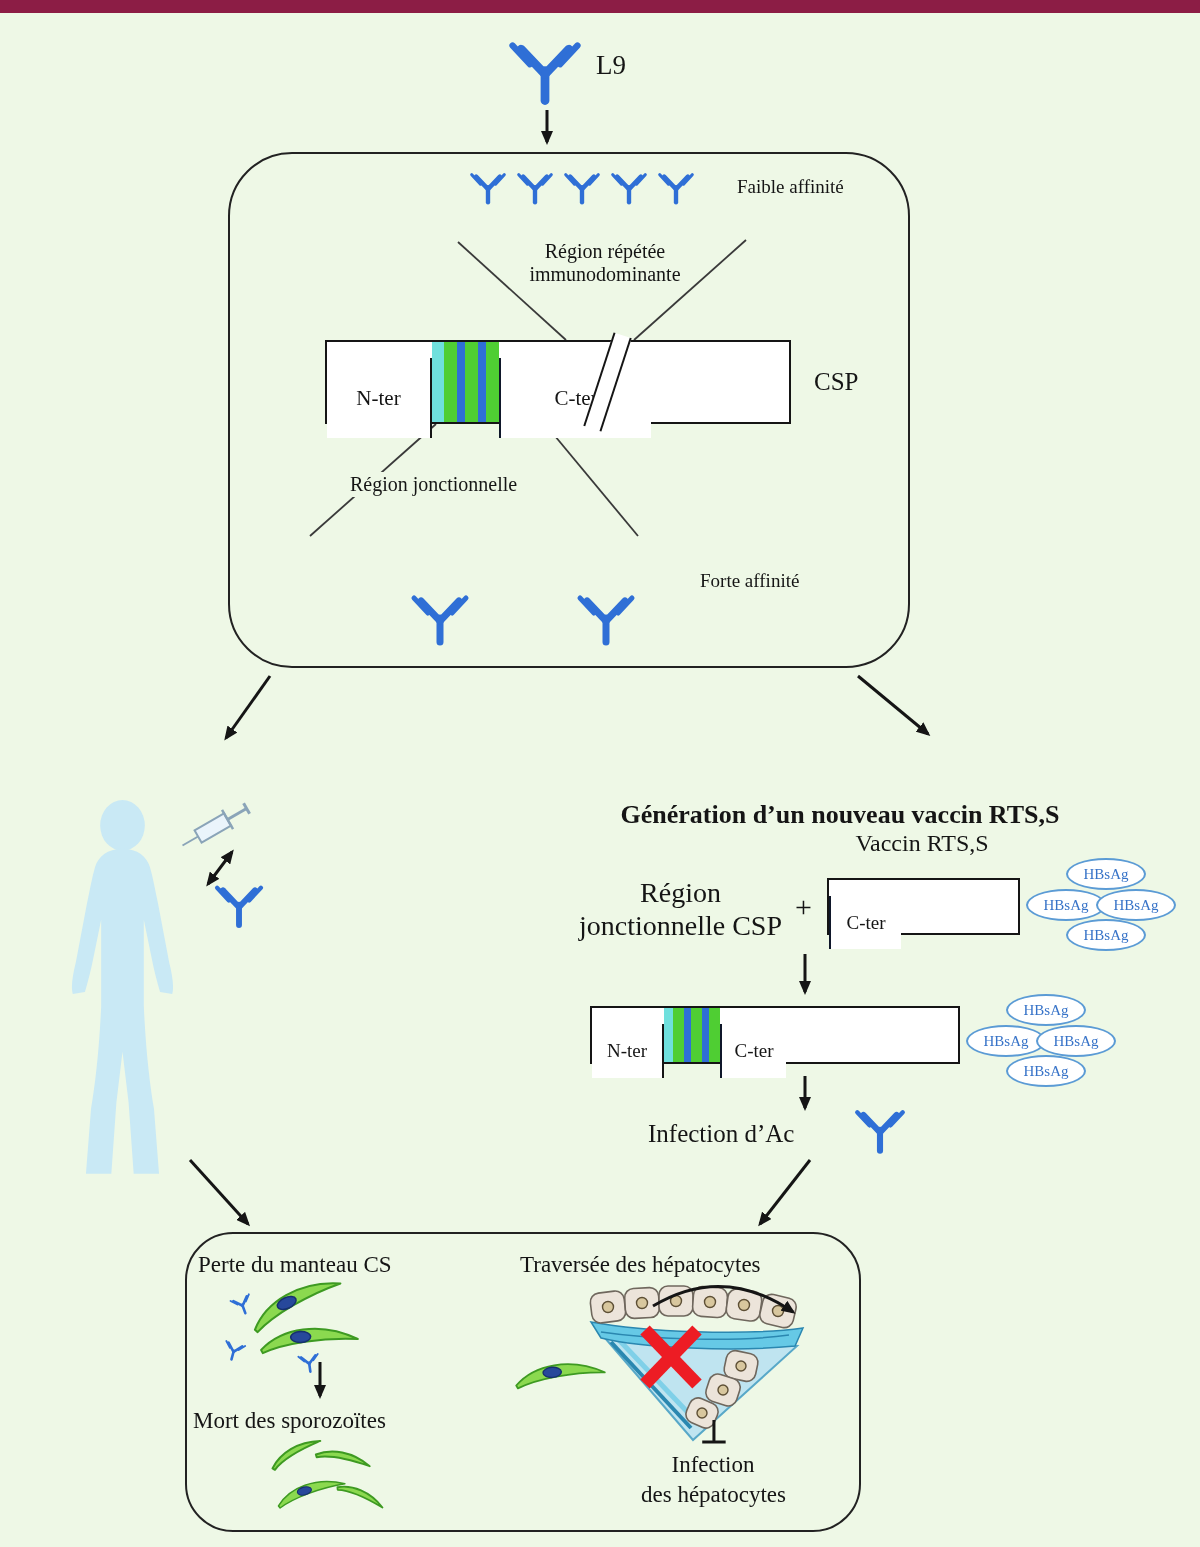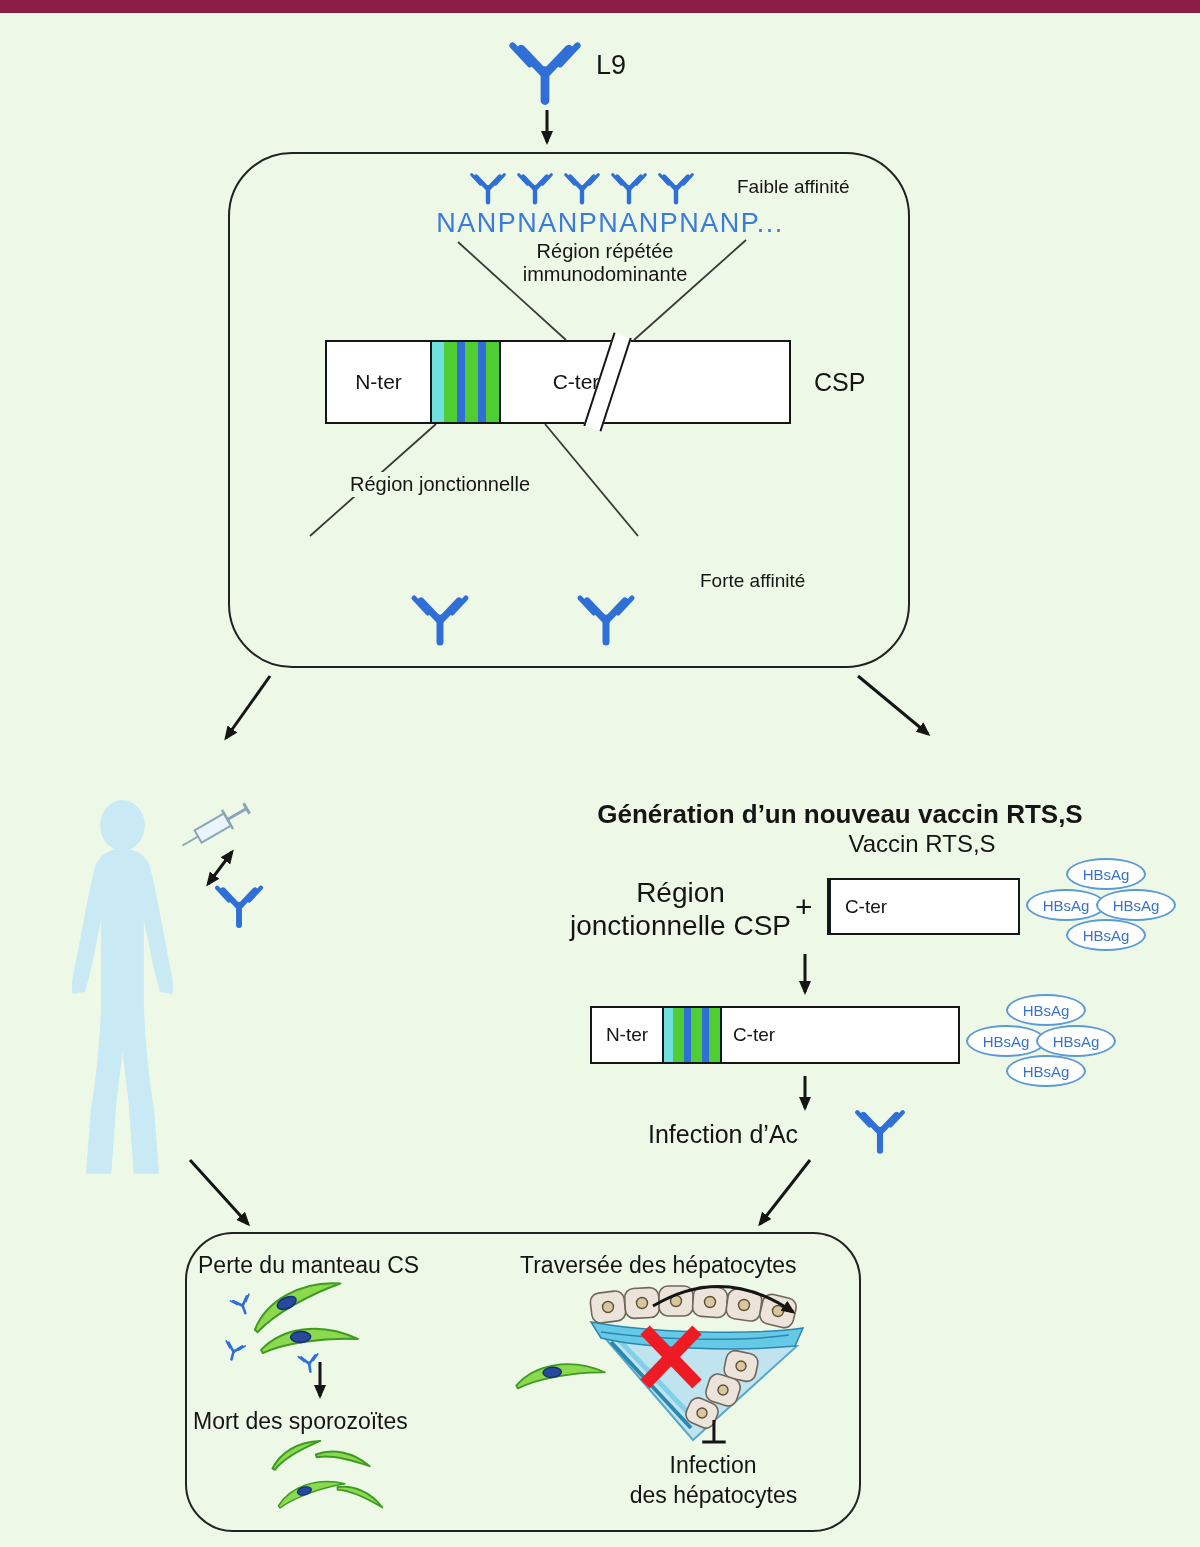--- a/index.html
+++ b/index.html
@@ -1,29 +1,29 @@
 <!DOCTYPE html>
 <html style="--band: #8c1d45; --bg: #eef8e6; --blue: #2f6fd6; --seqblue: #3b7bd9; --green: #4fce33; --green2: #44c32e; --cyan: #6fe0dd; --sil: #c9e9f5; --red: #ed1c24;"><head>
 <meta charset="utf-8">
 <style>
   html,body{margin:0;padding:0;background:#fff;}
   #stage{
     position:relative; width:1200px; height:1547px; overflow:hidden;
     background:var(--bg,#eef8e6);
-    font-family:Liberation Sans, sans-serif; color:#151515;
+    font-family:Liberation Serif, serif; color:#151515;
   }
   .abs{position:absolute;}
   .t{position:absolute; white-space:nowrap; line-height:1.15;}
   .bold{font-weight:bold;}
   .center{text-align:center; white-space:normal;}
   .band{position:absolute; left:0; width:1200px; height:13px; background:var(--band,#8c1d45);}
   
   .bar{position:absolute; display:flex; background:#fff; border:2px solid #151515; box-sizing:border-box; align-items:stretch;}
   .bar .seg{flex:0 0 auto; height:100%;}
-  .cell{display:flex; align-items:center; justify-content:center; background:#fff; font-size:21px;}
+  .cell{display:flex; align-items:center; justify-content:center; background:#fff; font-size:21px;margin-top:16px;}
   .cell.small{font-size:19px;}
   .nter{border-right:2px solid #151515;}
   .cter{border-left:2px solid #0f172a;}
   .sc{background:var(--cyan,#6fe0dd);}
   .sg{background:var(--green,#4fce33);}
   .sb{background:var(--blue,#2f6fd6);}
   .fillb{flex:1 1 auto; background:var(--blue,#2f6fd6);}
   .break{
     position:absolute; width:15px; height:98px; background:#fff;
     border-left:2px solid #151515; border-right:2px solid #151515;
@@ -109,21 +109,20 @@
     </svg>
   <svg class="abs ab" style="left:609px;top:166px" width="40" height="40" viewBox="0 0 64 64">
       <use href="#ab-sym"></use>
     </svg>
   <svg class="abs ab" style="left:656px;top:166px" width="40" height="40" viewBox="0 0 64 64">
       <use href="#ab-sym"></use>
     </svg>
 
   <div class="t" style="left:737px;top:176px;font-size:19px">Faible affinité</div>
 
-  <div class="t center nanp-txt" style="left:400px;top:208px;width:420px">NANPNANPNANPNANP...</div>
 
   <div class="t center" style="left:455px;top:240px;width:300px;font-size:20px">
     <div>Région répétée</div>
     <div>immunodominante</div>
   </div>
 
   <div class="bar" style="left:325px;top:340px;width:466px;height:84px">
     <div class="seg cell nter" style="width:103px">N-ter</div>
     <div class="seg sc" style="width:12px"></div>
     <div class="seg sg" style="width:13px"></div>

